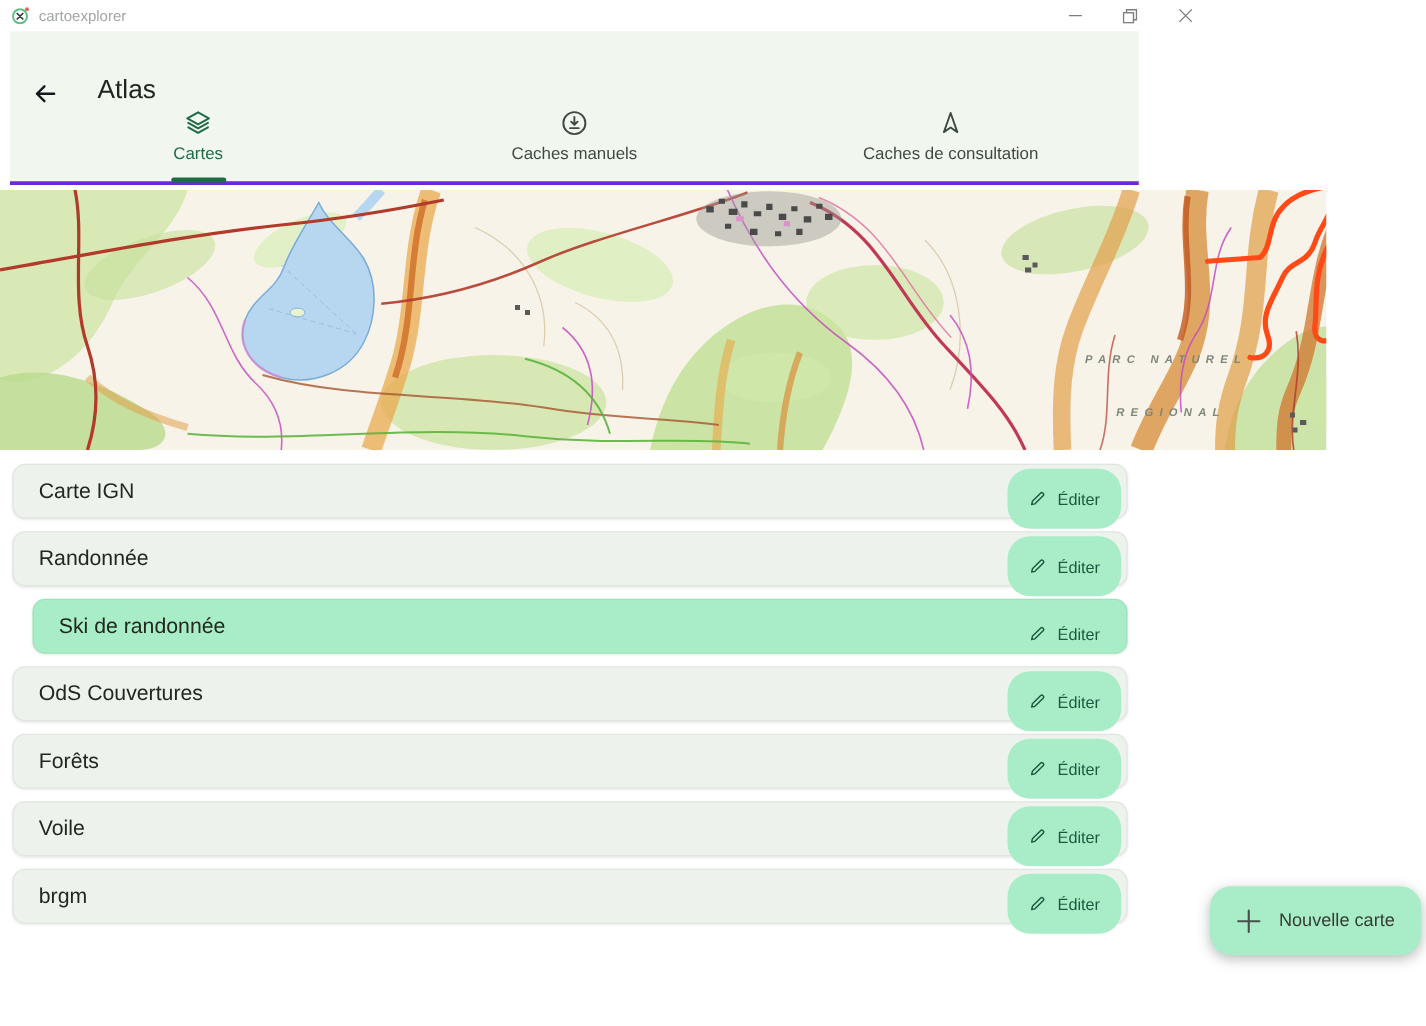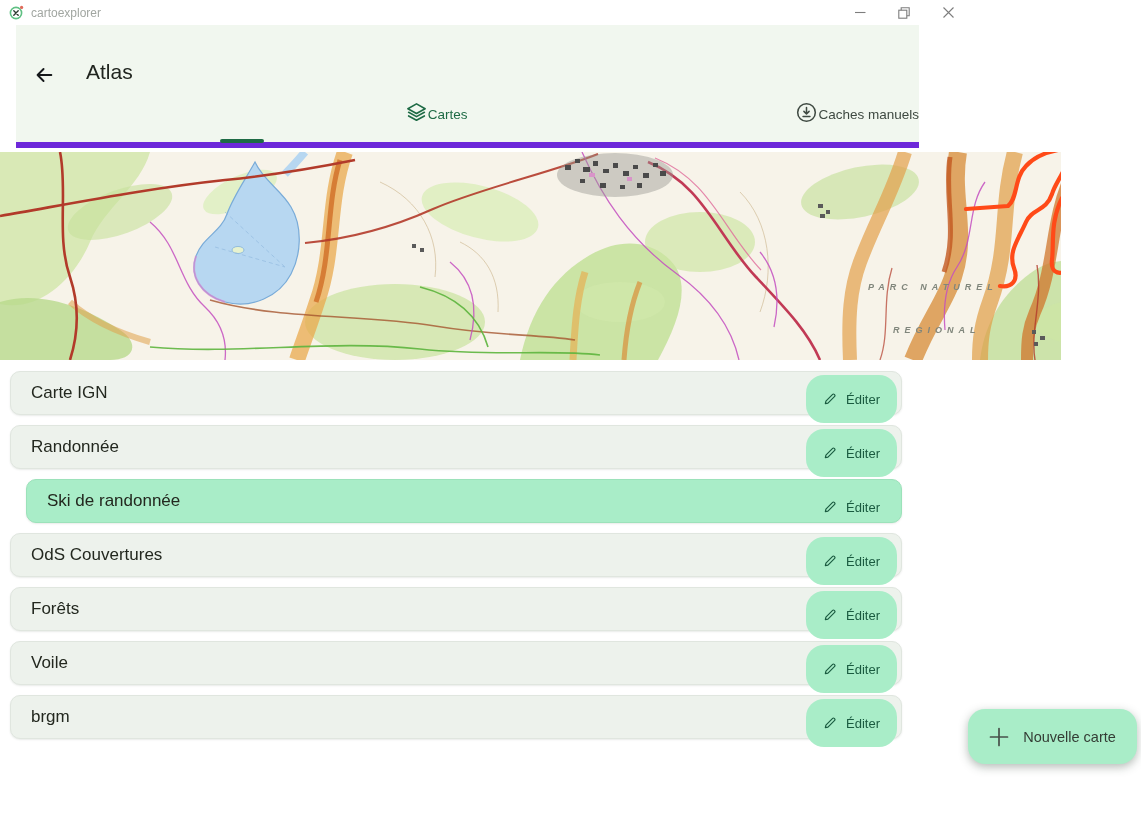--- a/index.html
+++ b/index.html
@@ -14,28 +14,28 @@
     position:absolute;top:0;left:0;width:970px;height:25px;
     background:#ffffff;display:flex;align-items:center;
   }
   .app-logo{width:15px;height:15px;margin-left:9px;position:relative;flex:0 0 auto;}
   .titlebar-title{margin-left:7px;font-size:12px;color:#a1a6a1;flex:1 1 auto;}
   .win-controls{display:flex;height:25px;}
   .win-btn{width:44px;height:25px;display:flex;align-items:center;justify-content:center;color:#7d7d7d;}
   .win-btn svg{display:block;}
   
   .header{
-    position:absolute;top:25px;left:16px;width:903px;height:123px;
-    background:#f1f7ef;border-bottom:6px solid #6d28d9;box-sizing:border-box;
+    position:absolute;top:25px;left:8px;width:903px;height:123px;
+    background:#f1f7ef;border-bottom:3px solid #6d28d9;box-sizing:border-box;
   }
   .back-btn{position:absolute;left:15px;top:37px;width:26px;height:26px;
     display:flex;align-items:center;justify-content:center;cursor:pointer;}
   .page-title{position:absolute;left:70px;top:35px;font-size:21px;color:#20251f;}
   .tabs{position:absolute;left:0;right:0;bottom:0;height:64px;display:flex;}
-  .tab{flex:1 1 0;display:flex;flex-direction:row;align-items:center;justify-content:flex-end;
+  .tab{flex:1 1 0;display:flex;flex-direction:column;align-items:center;justify-content:flex-start;
     padding-top:4px;position:relative;cursor:pointer;color:#3f4a42;}
   .tab .tab-icon{height:26px;display:flex;align-items:center;justify-content:center;}
   .tab .tab-label{font-size:13.5px;margin-top:4px;}
   .tab.active{color:#1e6b45;}
   .tab.active .tab-underline{
     position:absolute;bottom:-1px;left:50%;transform:translateX(-50%);
     width:44px;height:4px;border-radius:2px;background:#1e6b45;}
   
   .map-banner{position:absolute;top:152px;left:0;width:1061px;height:208px;overflow:hidden;font-weight:bold;}
   .map-banner svg{display:block;}
@@ -116,20 +116,28 @@
       <span class="tab-underline"></span>
     </div>
     <div class="tab">
       <span class="tab-icon">
         <svg width="23" height="23" viewBox="0 0 24 24" fill="none" stroke="#3f4a42" stroke-width="1.6" stroke-linecap="round" stroke-linejoin="round">
           <circle cx="12" cy="12" r="9.2"></circle>
             <path d="M12 6.8v6.2M9.3 10.8l2.7 2.7 2.7-2.7M8.4 16.2h7.2"></path>
         </svg>
       </span>
       <span class="tab-label">Caches manuels</span>
+    </div>
+    <div class="tab">
+      <span class="tab-icon">
+        <svg width="23" height="23" viewBox="0 0 24 24" fill="none" stroke="#3f4a42" stroke-width="1.6" stroke-linecap="round" stroke-linejoin="round">
+          <path d="M12 3.5l5.6 16-5.6-3.8-5.6 3.8 5.6-16z"></path>
+        </svg>
+      </span>
+      <span class="tab-label">Caches de consultation</span>
     </div>
   </div>
 </div>
 
 <div class="map-banner">
   <svg width="1141" height="208" viewBox="0 0 1141 208">
     <rect width="1141" height="208" fill="#f7f3e9"></rect>
 
     <path d="M0 0h150c-10 35-45 55-60 90-18 42-55 70-90 62z" fill="#cfe6a4" opacity=".75"></path>
     <path d="M0 150c40-12 85 5 120 28 20 13 15 30-10 30H0z" fill="#b8da8c" opacity=".8"></path>

